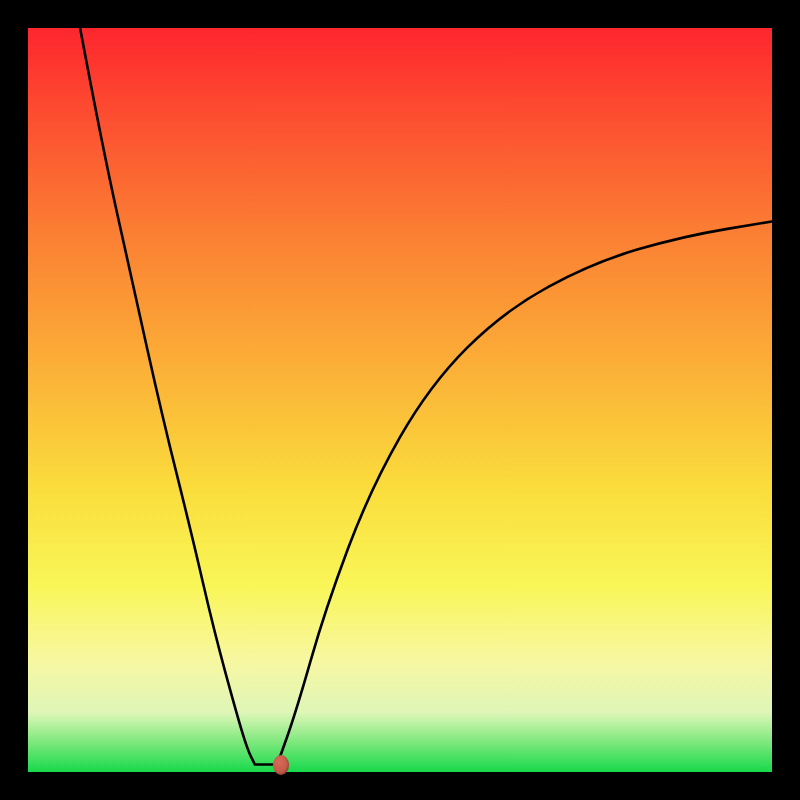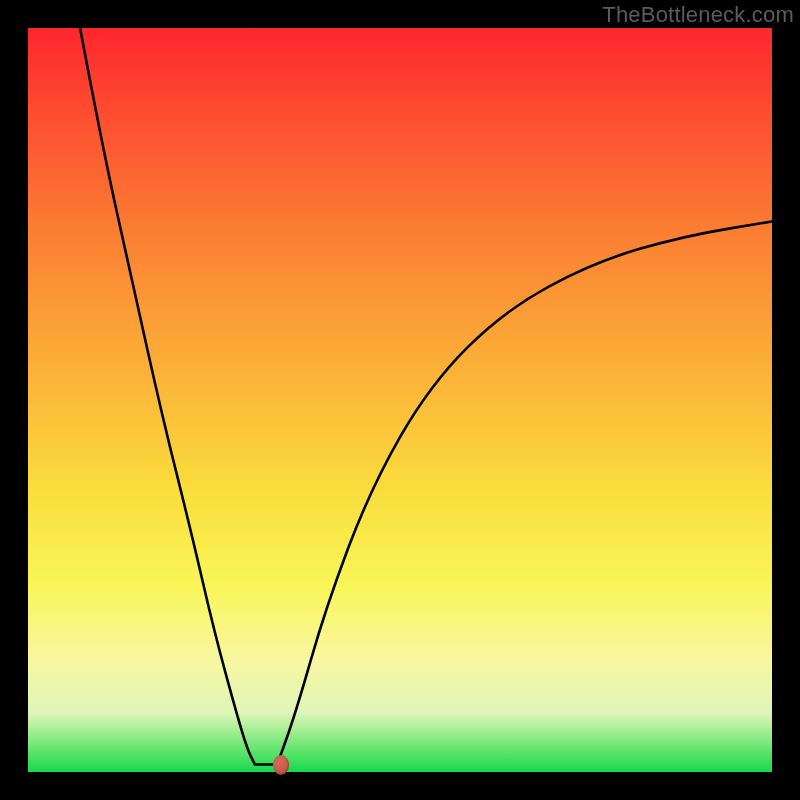--- a/index.html
+++ b/index.html
@@ -69,20 +69,19 @@
     border-radius: 50%;
     
     background: radial-gradient(circle at 40% 35%, #d76a58, #c55a48 60%, #b44e3e);
     box-shadow: inset -1px -1px 2px rgba(0,0,0,0.25);
   }
 </style>
 </head>
 <body>
 
 <div class="frame">
-  <div class="watermark">TheBottleneck.com</div>
   <div class="plot-area">
     <svg class="curve-layer" viewBox="0 0 744 744" preserveAspectRatio="none">
       <path id="bottleneck-curve" class="curve" d="M 52.08 0.00 Q 74.40 119.04 89.28 186.00 Q 104.16 252.96 119.04 319.92 Q 133.92 386.88 148.80 446.40 Q 163.68 505.92 174.84 554.28 Q 186.00 602.64 197.16 643.56 Q 208.32 684.48 213.90 703.08 Q 219.48 721.68 223.20 729.12 Q 226.92 736.56 226.92 736.56 Q 226.92 736.56 238.08 736.56 Q 249.24 736.56 249.24 736.56 Q 249.24 736.56 258.54 710.52 Q 267.84 684.48 282.72 632.40 Q 297.60 580.32 319.92 520.80 Q 342.24 461.28 372.00 409.20 Q 401.76 357.12 438.96 319.92 Q 476.16 282.72 520.80 258.54 Q 565.44 234.36 610.08 221.34 Q 654.72 208.32 699.36 200.88 T 744.00 193.44"></path>
     </svg>
     <div id="valley-marker" class="marker" style="left: 244.96px; top: 726.56px; background: radial-gradient(circle at 40% 35%, rgb(215, 106, 88), rgb(197, 90, 72) 60%, rgb(180, 78, 62));"></div>
   </div>
 </div>
 
 </body></html>

